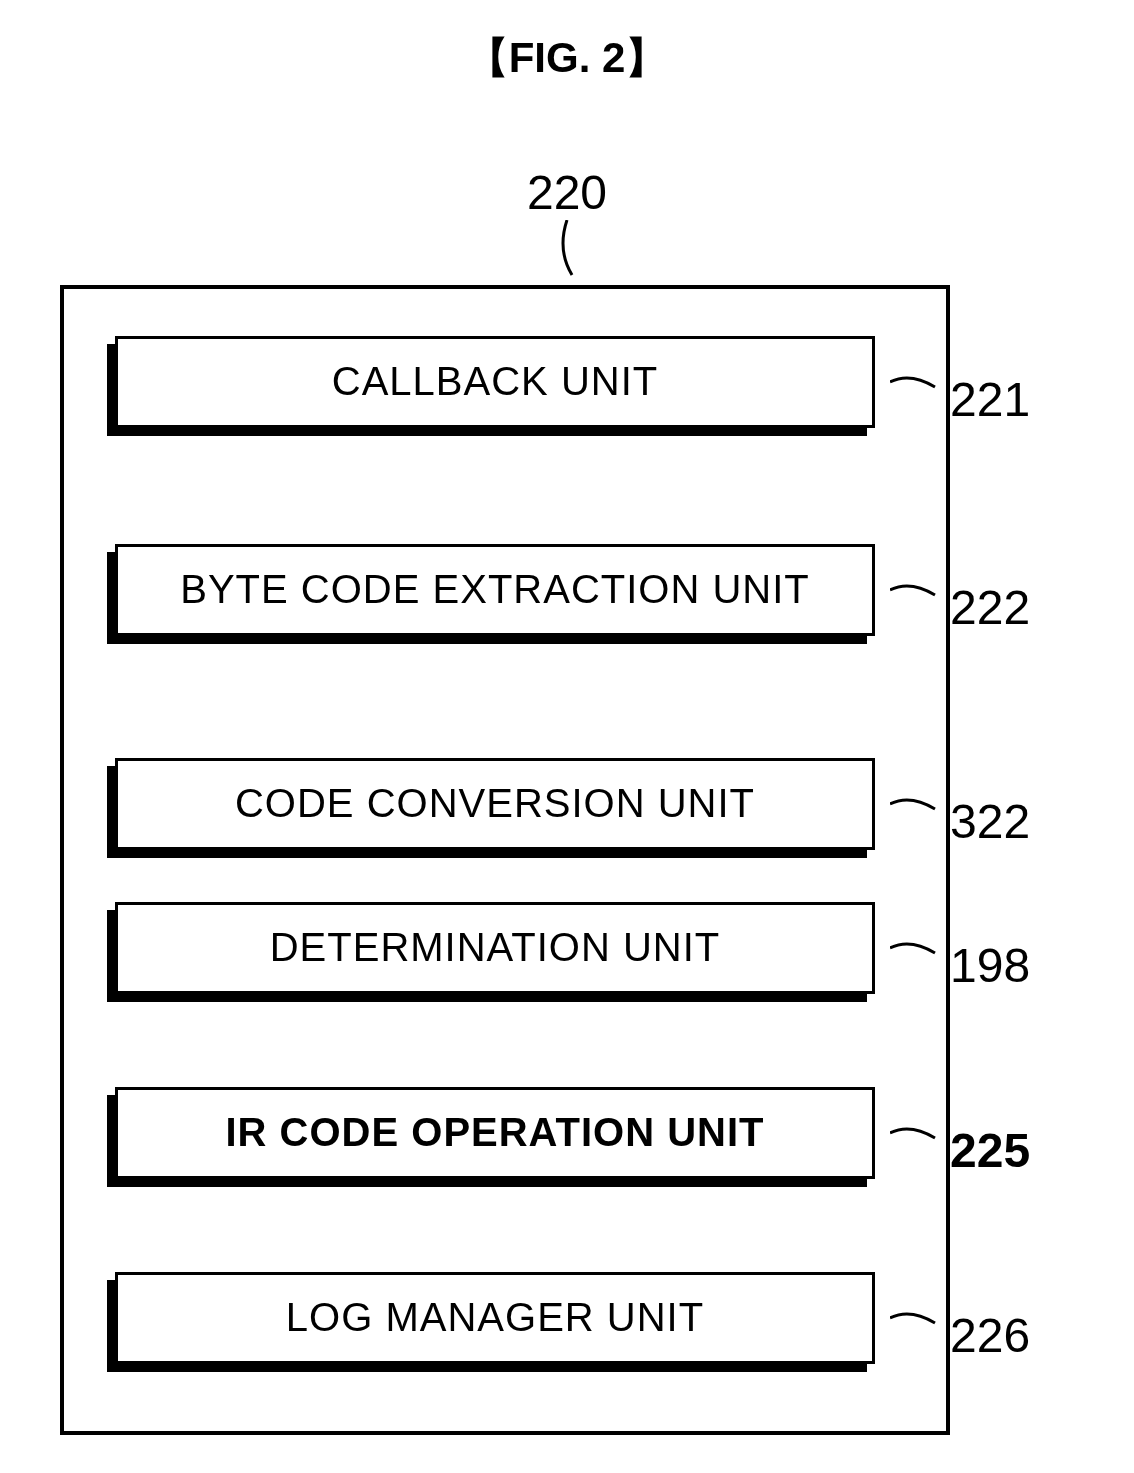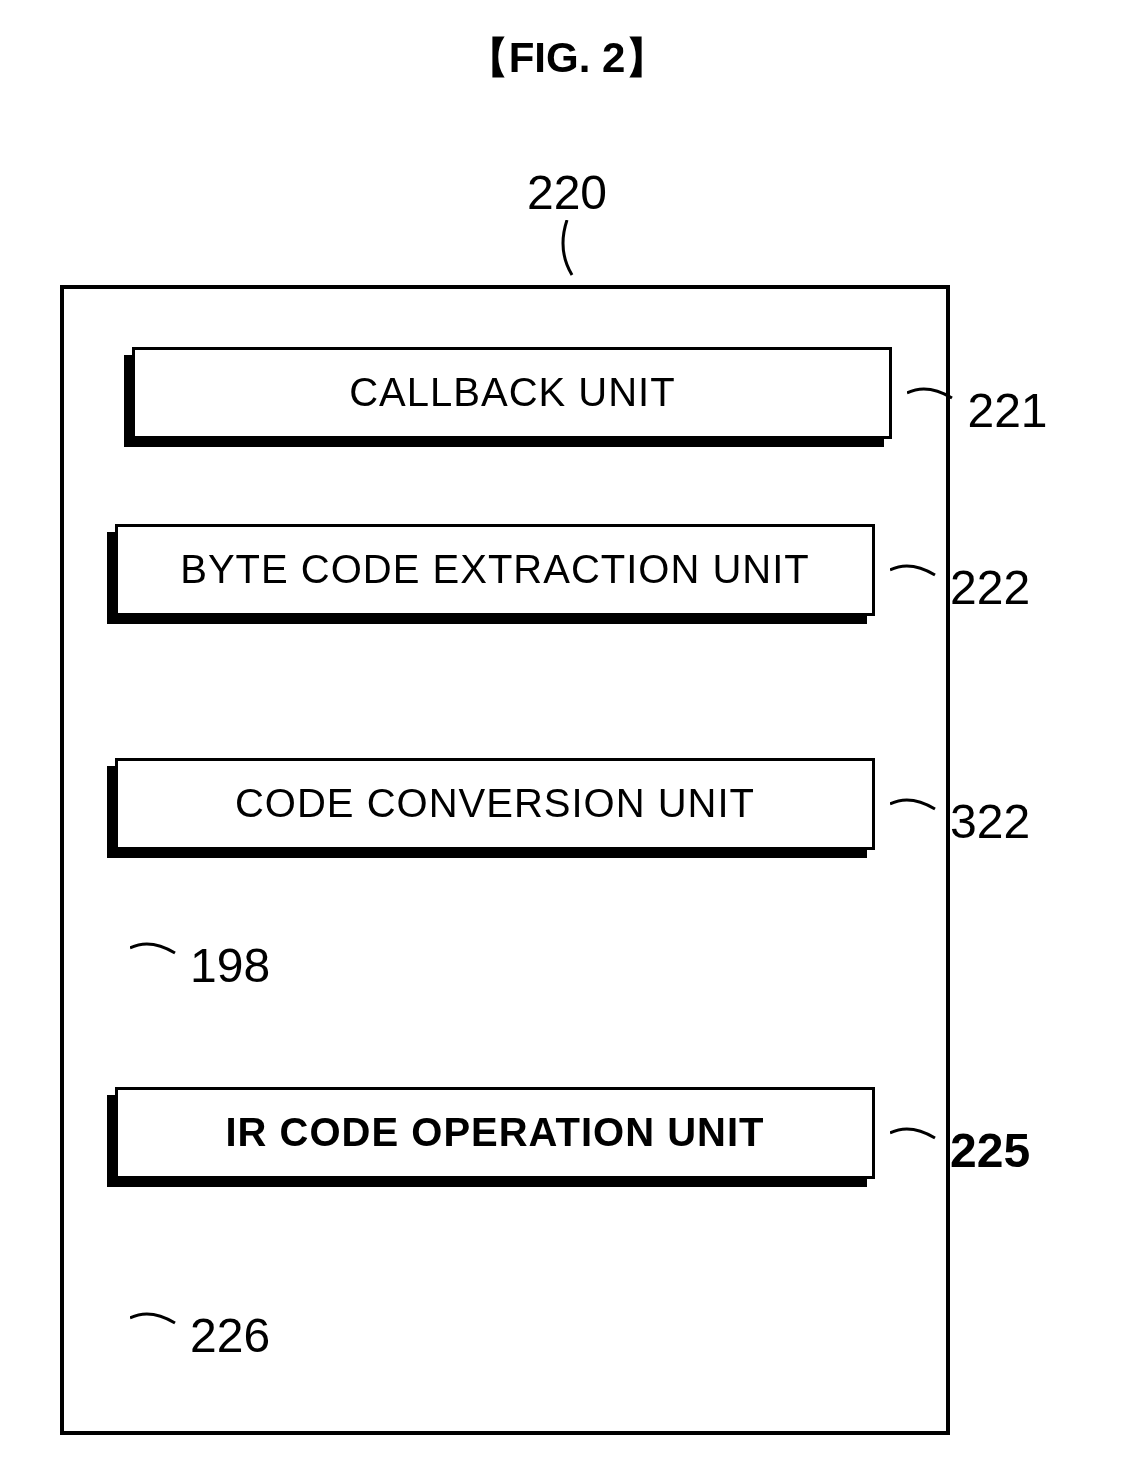--- a/index.html
+++ b/index.html
@@ -85,22 +85,22 @@
     .unit-leader {
       width: 50px;
       height: 30px;
       margin-left: 15px;
     }
     .unit-label {
       font-size: 48px;
       margin-left: 10px;
       margin-top: 36px;
     }
-    .row-1 { top: 345px; justify-content: center; }
-    .row-2 { top: 522px; }
+    .row-1 { top: 334px; }
+    .row-2 { top: 542px; }
     .row-3 { top: 756px; }
     .row-4 { top: 900px; }
     .row-5 { top: 1085px; font-weight: bold; }
     .row-6 { top: 1270px; }
   </style>
 </head>
 <body>
 
 <div class="figure-title">【FIG. 2】</div>
 
@@ -139,35 +139,43 @@
     <div class="unit-shadow"></div>
     <div class="unit-front">CODE CONVERSION UNIT</div>
   </div>
   <svg class="unit-leader" viewBox="0 0 50 30">
     <path d="M 0 15 Q 20 5 45 20" stroke="black" stroke-width="3" fill="none"></path>
   </svg>
   <div class="unit-label">322</div>
 </div>
 
 <div class="unit-row row-4">
+  <div class="unit-box">
+    <div class="unit-shadow"></div>
+    <div class="unit-front">DETERMINATION UNIT</div>
+  </div>
   <svg class="unit-leader" viewBox="0 0 50 30">
     <path d="M 0 15 Q 20 5 45 20" stroke="black" stroke-width="3" fill="none"></path>
   </svg>
   <div class="unit-label">198</div>
 </div>
 
 <div class="unit-row row-5">
   <div class="unit-box">
     <div class="unit-shadow"></div>
     <div class="unit-front">IR CODE OPERATION UNIT</div>
   </div>
   <svg class="unit-leader" viewBox="0 0 50 30">
     <path d="M 0 15 Q 20 5 45 20" stroke="black" stroke-width="3" fill="none"></path>
   </svg>
   <div class="unit-label">225</div>
 </div>
 
 <div class="unit-row row-6">
+  <div class="unit-box">
+    <div class="unit-shadow"></div>
+    <div class="unit-front">LOG MANAGER UNIT</div>
+  </div>
   <svg class="unit-leader" viewBox="0 0 50 30">
     <path d="M 0 15 Q 20 5 45 20" stroke="black" stroke-width="3" fill="none"></path>
   </svg>
   <div class="unit-label">226</div>
 </div>
 
 </body></html>

